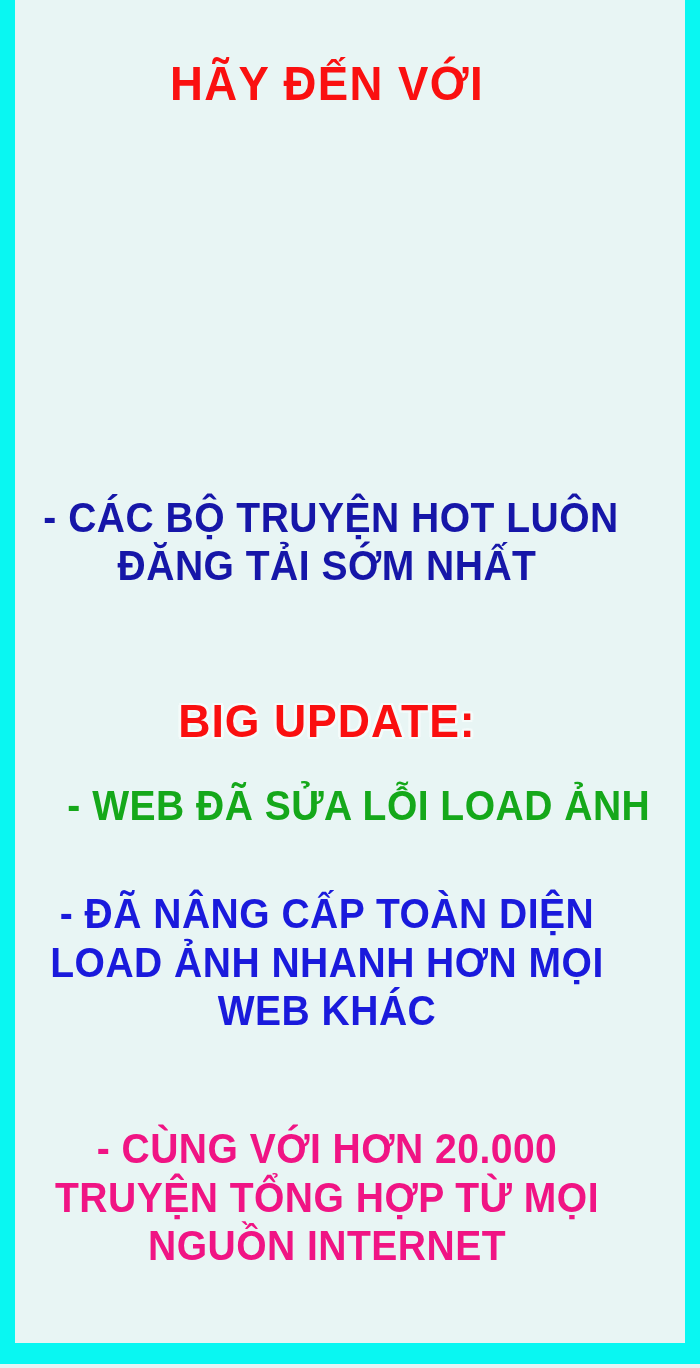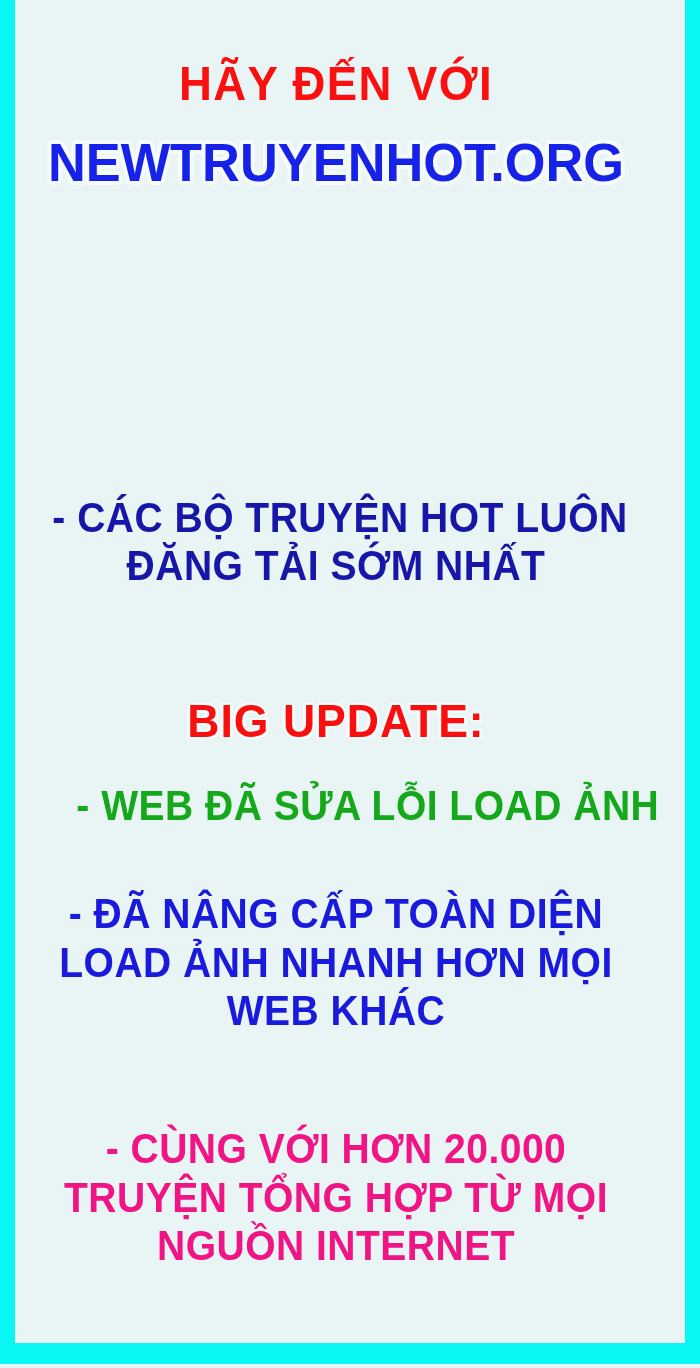--- a/index.html
+++ b/index.html
@@ -54,21 +54,21 @@
     font-weight: bold;
     letter-spacing: 0.5px;
     white-space: nowrap;
     line-height: 1.04;
     transform: scaleX(0.93);
     transform-origin: center center;
   }
 
   .block {
     position: absolute;
-    left: 16px;
+    left: 7px;
     width: 610px;
   }
 
   
   #headline-block { top: 58px; }
   #headline {
     font-size: 49px;
     color: #FA1010;
     letter-spacing: 1.5px;
   }
@@ -149,23 +149,20 @@
 <body>
 
 <div id="banner">
 
   <div id="content-panel">
 
     <div class="block" id="headline-block">
       <div class="line" id="headline">HÃY ĐẾN VỚI</div>
     </div>
 
-    <div class="block" id="site-url-block">
-      <div class="line" id="site-url">NEWTRUYENHOT.ORG</div>
-    </div>
 
 
     <div class="block" id="bullet-hot-block">
       <div id="bullet-hot">
         <div class="line">- CÁC BỘ TRUYỆN HOT LUÔN</div>
         <div class="line">ĐĂNG TẢI SỚM NHẤT</div>
       </div>
     </div>
 
     <div class="block" id="big-update-block">

